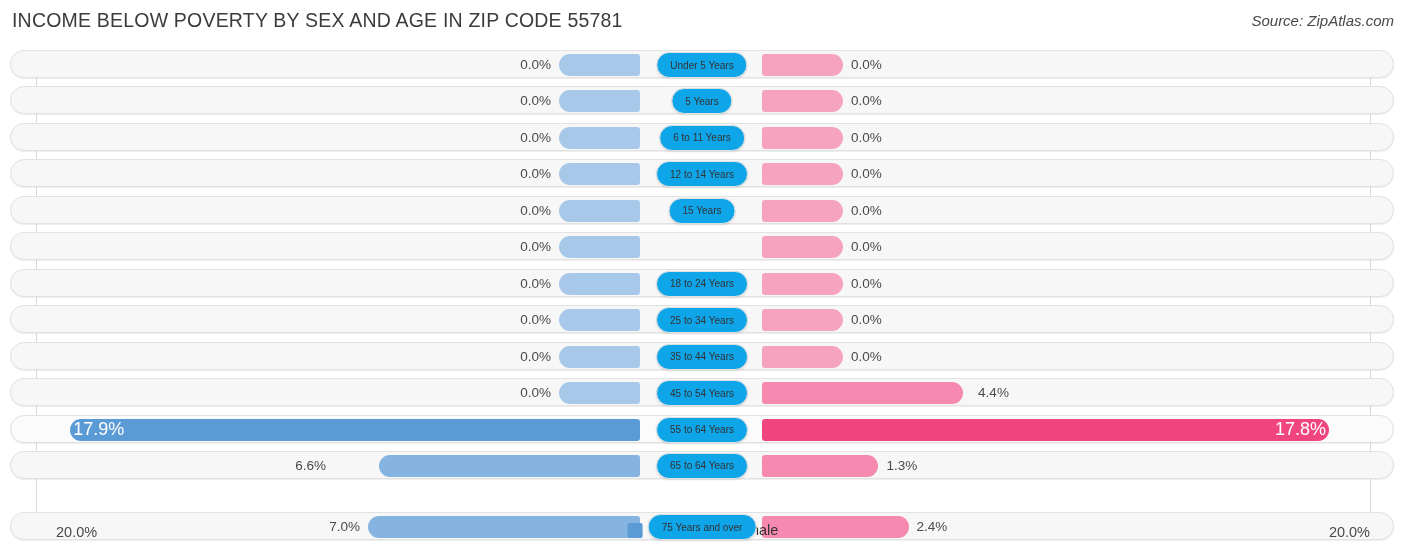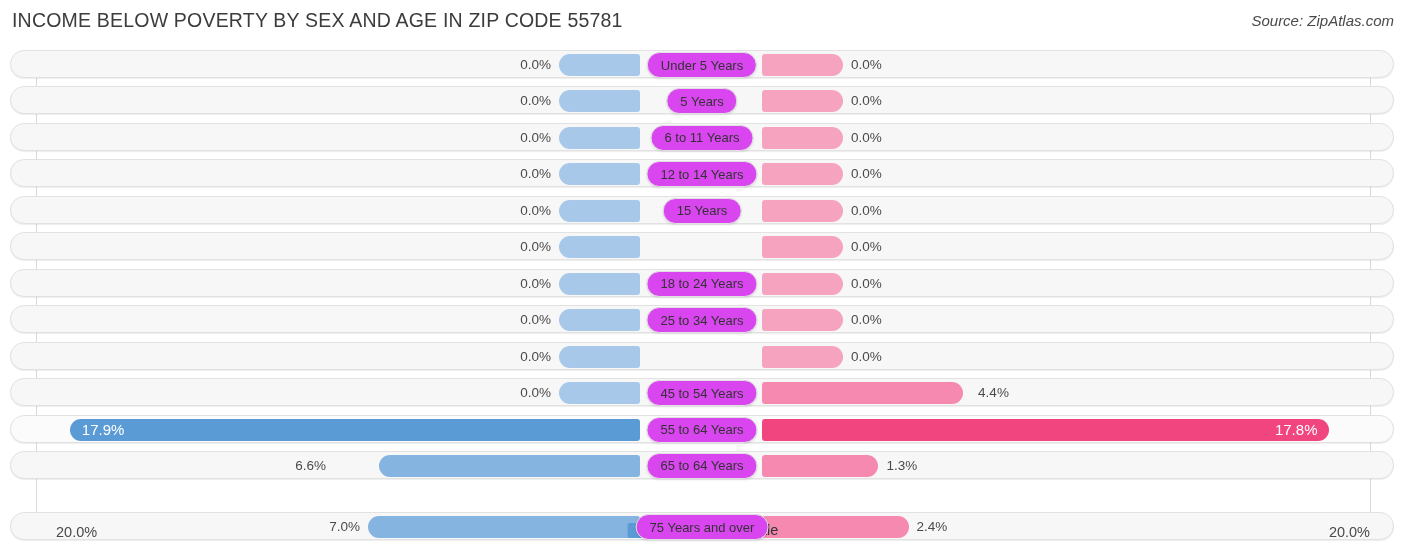--- a/index.html
+++ b/index.html
@@ -55,32 +55,32 @@
   }
   .bar.mid-male   { background:#85b4e0; }
   .bar.mid-female { background:#f589b0; }
   .bar.hl-male    { background:#5b9bd5; border-radius:11px 3px 3px 11px; }
   .bar.hl-female  { background:#f0457f; border-radius:3px 11px 11px 3px; }
 
   .val {
     position:absolute; top:50%; transform:translateY(-50%);
     font-size:13.5px; color:#4a4a4a; white-space:nowrap;
   }
-  .val.inside { color:#ffffff; font-size:15px; }
+  .val.inside { color:#ffffff; font-size:18px; }
 
   .cat-pill {
     position:absolute; top:1px; height:26px;
     left:50%; transform:translateX(-50%);
-    background:#d946ef;
+    background:#0ea5e9;
     border:1px solid #e0e0e0;
     border-radius:13px;
     box-shadow:0 1px 2px rgba(0,0,0,0.10);
     display:flex; align-items:center; justify-content:center;
     padding:0 13px;
-    font-size:13px; color:#333; white-space:nowrap;
+    font-size:10px; color:#333; white-space:nowrap;
     z-index:5;
   }
 
   
   .footer { position:absolute; left:0; top:518px; width:1406px; height:40px; }
   .axis-label {
     position:absolute; top:6px; font-size:14.5px; color:#4a4a4a; white-space:nowrap;margin-left:16px;
   }
   .axis-left  { left:40px; }
   .axis-right { right:36px; }
@@ -175,20 +175,21 @@
           <div class="val" style="left: 840px;">0.0%</div>
           <div class="cat-pill">25 to 34 Years</div>
         </div>
       </div>
       <div class="row" style="top: 295.6px;">
         <div class="track">
           <div class="bar bar-male" style="right: 753px; width: 81px;"></div>
           <div class="val" style="right: 842px;">0.0%</div>
           <div class="bar bar-female" style="left: 751px; width: 81px;"></div>
           <div class="val" style="left: 840px;">0.0%</div>
+          <div class="cat-pill">35 to 44 Years</div>
         </div>
       </div>
       <div class="row" style="top: 332.05px;">
         <div class="track">
           <div class="bar bar-male" style="right: 753px; width: 81px;"></div>
           <div class="val" style="right: 842px;">0.0%</div>
           <div class="bar bar-female mid-female" style="left: 751px; width: 201.12px;"></div>
           <div class="val" style="left: 960.12px; margin-left: 7px;">4.4%</div>
           <div class="cat-pill">45 to 54 Years</div>
         </div>

